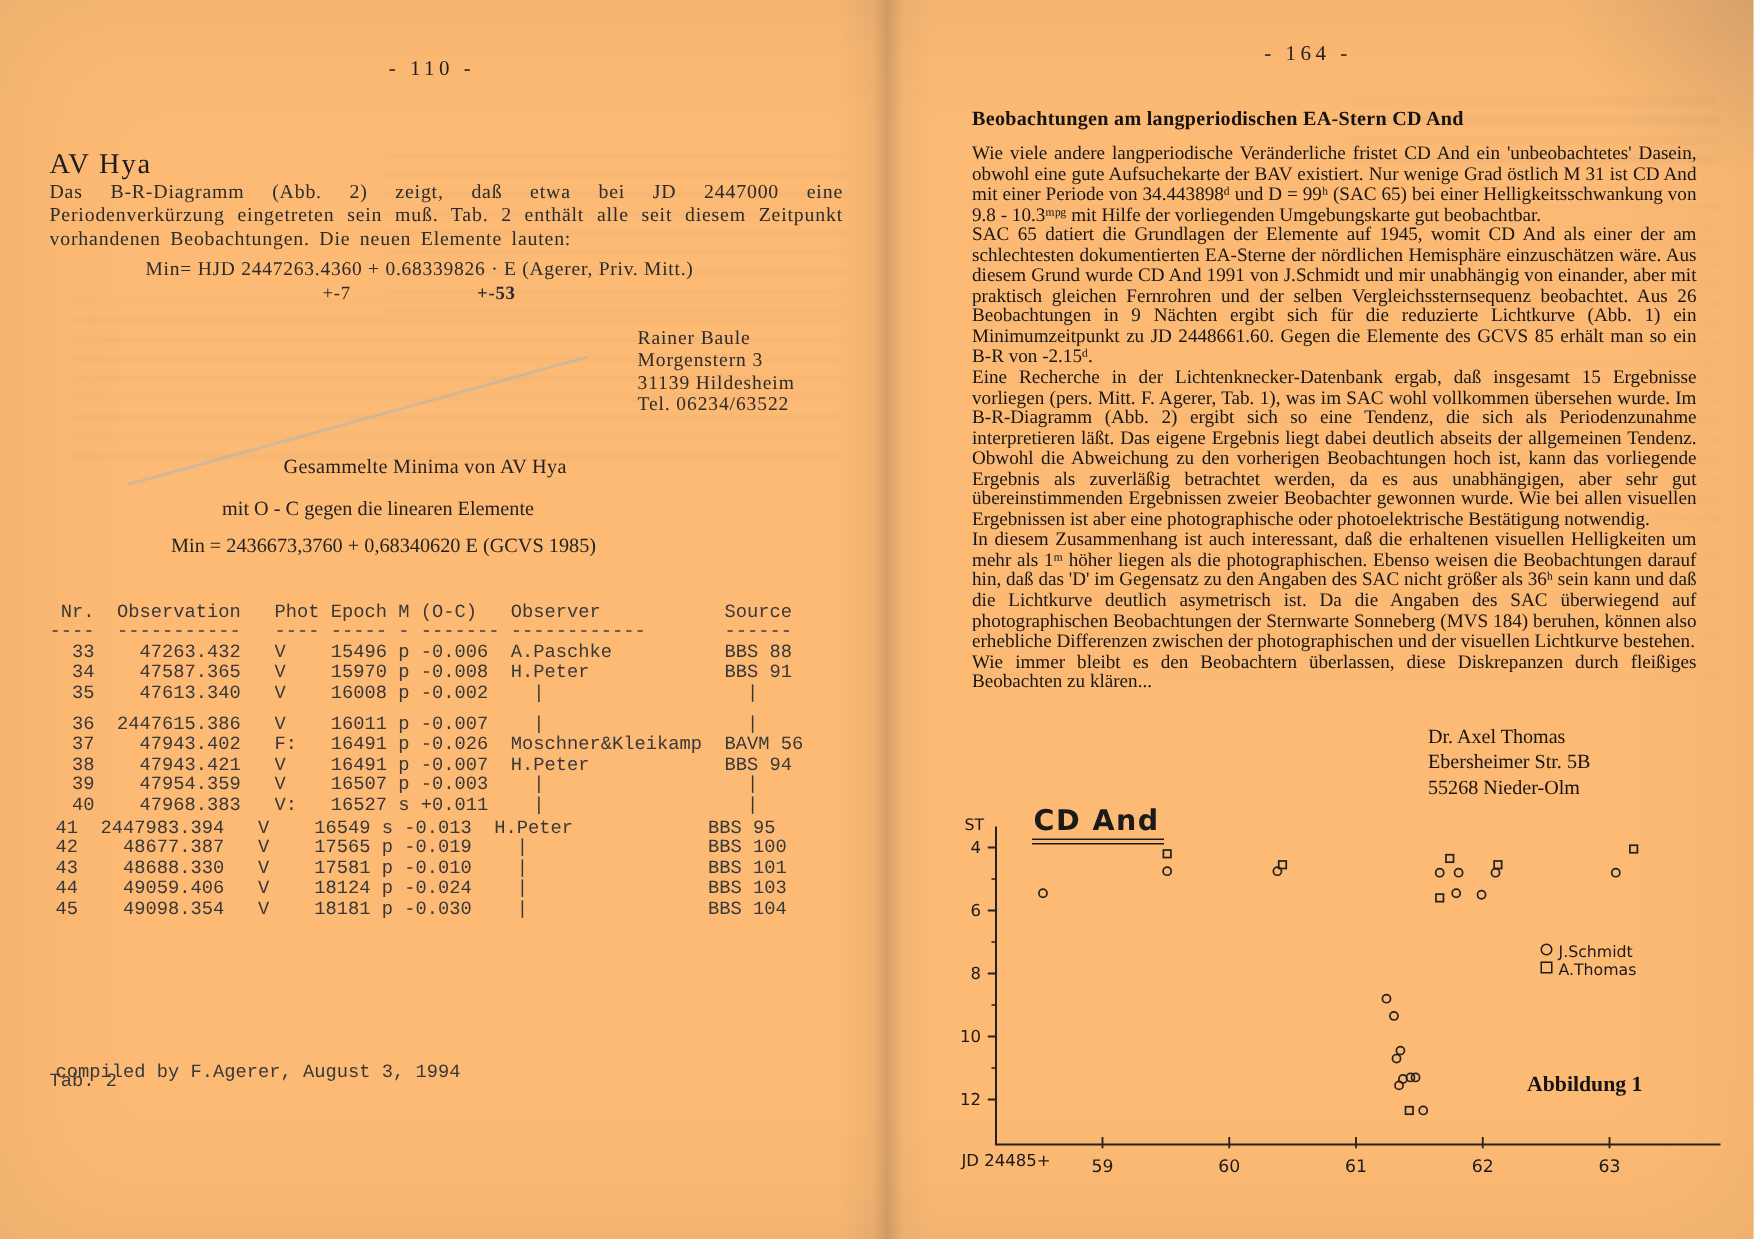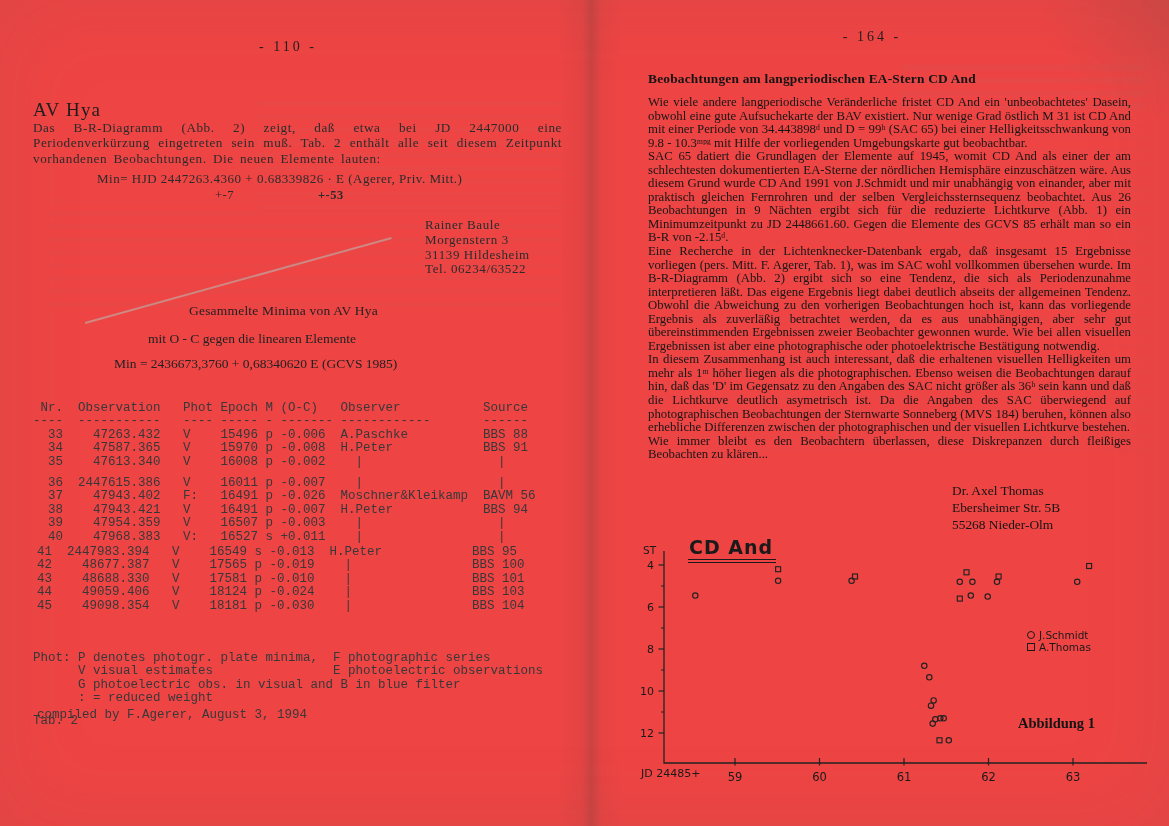--- a/index.html
+++ b/index.html
@@ -1,16 +1,16 @@
 <!DOCTYPE html>
 <html><head>
 <meta charset="utf-8">
 <style>
   html,body{margin:0;padding:0;background:#e9e7e2;}
-  #stage{position:relative;width:1169px;height:826px;background:#ef4444;overflow:hidden;
+  #stage{position:relative;width:1169px;height:826px;background:#fdba74;overflow:hidden;
          font-family:"Liberation Serif", serif;color:#1e1e1e;}
   #stage::after{content:"";position:absolute;inset:0;pointer-events:none;
          box-shadow:inset 0 0 90px rgba(95,90,78,.12);}
   .abs{position:absolute;}
   
   .gutter{left:558px;top:0;width:64px;height:826px;
     background:linear-gradient(90deg,rgba(70,65,60,0) 0%,rgba(70,65,60,.07) 38%,rgba(70,65,60,.22) 52%,rgba(70,65,60,.05) 68%,rgba(70,65,60,0) 100%);}
   .smudge{filter:blur(1.6px);pointer-events:none;
     background:repeating-linear-gradient(0deg,transparent 0 4px,#86827a 4px 7px,transparent 7px 13px);}
   .crease{left:85px;top:322px;width:318px;height:1.5px;background:#b9b5ad;opacity:.6;
@@ -34,21 +34,21 @@
   .rp-body p{margin:0;}
   .author{left:952px;top:482px;font-size:13.4px;line-height:17.2px;color:#141414;}
   
   #chart{left:615px;top:535px;width:548px;height:280px;}
   #chart svg{position:absolute;left:0;top:0;}
   .chart-title{left:73px;top:1px;font-family:"DejaVu Sans", sans-serif;font-size:19px;font-weight:bold;
       letter-spacing:1px;color:#1a1a1a;border-bottom:4px double #1a1a1a;padding:0 3px 1px 1px;}
   .chart-ylabel{left:28px;top:9px;font-family:"DejaVu Sans", sans-serif;font-size:10.5px;color:#1a1a1a;}
   .chart-xlabel{left:26px;top:232px;font-family:"DejaVu Sans", sans-serif;font-size:11px;color:#1a1a1a;}
   .legend{left:412px;top:94px;font-family:"DejaVu Sans", sans-serif;font-size:10.5px;color:#1a1a1a;}
-  .legend-row{display:flex;align-items:center;height:12px;}
+  .legend-row{display:flex;align-items:flex-start;height:12px;}
   .lg-marker{display:inline-block;width:6px;height:6px;border:1px solid #1a1a1a;margin-right:4px;}
   .lg-circle{border-radius:50%;}
   .fig-caption{left:403px;top:180px;font-size:14.5px;font-weight:bold;color:#141414;}
 </style>
 </head>
 <body>
 
 <div id="stage">
 
   <div class="abs gutter"></div>
@@ -88,24 +88,20 @@
   <pre class="abs mono" id="tblg2" style="left:33px;top:477px;">  36  2447615.386   V    16011 p -0.007    |                  |
   37    47943.402   F:   16491 p -0.026  Moschner&amp;Kleikamp  BAVM 56
   38    47943.421   V    16491 p -0.007  H.Peter            BBS 94
   39    47954.359   V    16507 p -0.003    |                  |
   40    47968.383   V:   16527 s +0.011    |                  |</pre>
   <pre class="abs mono" id="tblg3" style="left:22px;top:546px;">  41  2447983.394   V    16549 s -0.013  H.Peter            BBS 95
   42    48677.387   V    17565 p -0.019    |                BBS 100
   43    48688.330   V    17581 p -0.010    |                BBS 101
   44    49059.406   V    18124 p -0.024    |                BBS 103
   45    49098.354   V    18181 p -0.030    |                BBS 104</pre>
-  <pre class="abs mono" id="tblfoot" style="left:33px;top:652px;">Phot: P denotes photogr. plate minima,  F photographic series
-      V visual estimates                E photoelectric observations
-      G photoelectric obs. in visual and B in blue filter
-      : = reduced weight</pre>
 
   <div class="abs mono" style="left:37px;top:709px;">compiled by F.Agerer, August 3, 1994</div>
   <div class="abs mono" style="left:33px;top:715px;">Tab. 2</div>
 
   <div class="abs pagenum" style="left:812px;top:29px;">- 164 -</div>
 
   <div class="abs rp-heading">Beobachtungen am langperiodischen EA-Stern CD And</div>
 
   <div class="abs rp-body">
     <p>Wie viele andere langperiodische Veränderliche fristet CD And ein 'unbeobachtetes' Dasein, obwohl eine gute Aufsuchekarte der BAV existiert. Nur wenige Grad östlich M 31 ist CD And mit einer Periode von 34.443898ᵈ und D = 99ʰ (SAC 65) bei einer Helligkeitsschwankung von 9.8 - 10.3ᵐᵖᵍ mit Hilfe der vorliegenden Umgebungskarte gut beobachtbar.</p>

